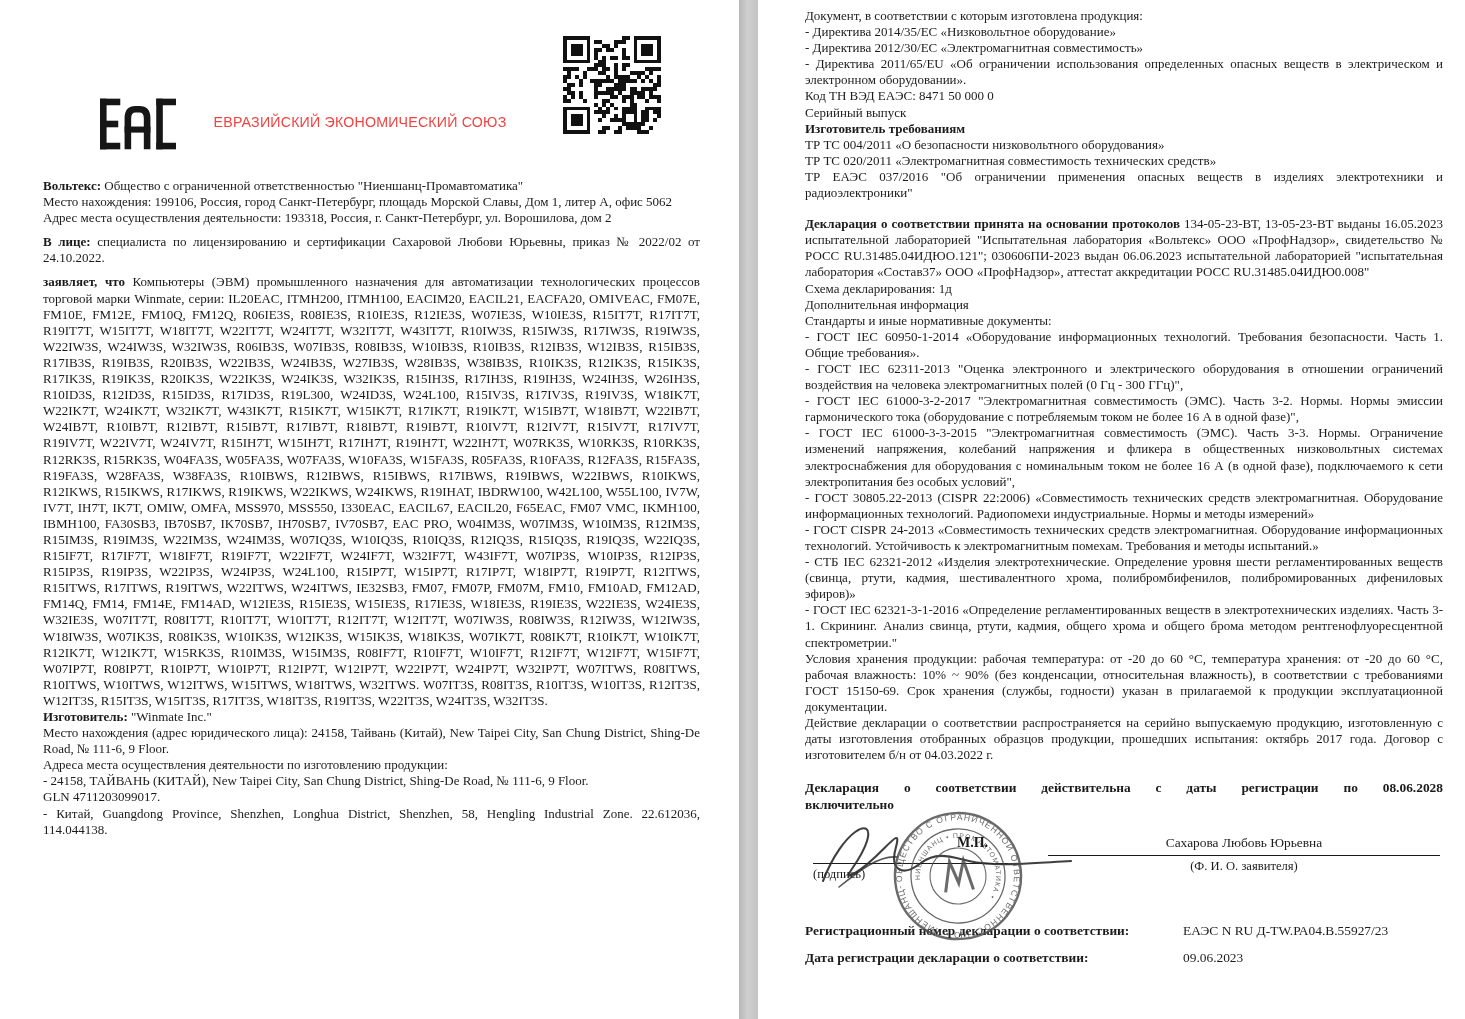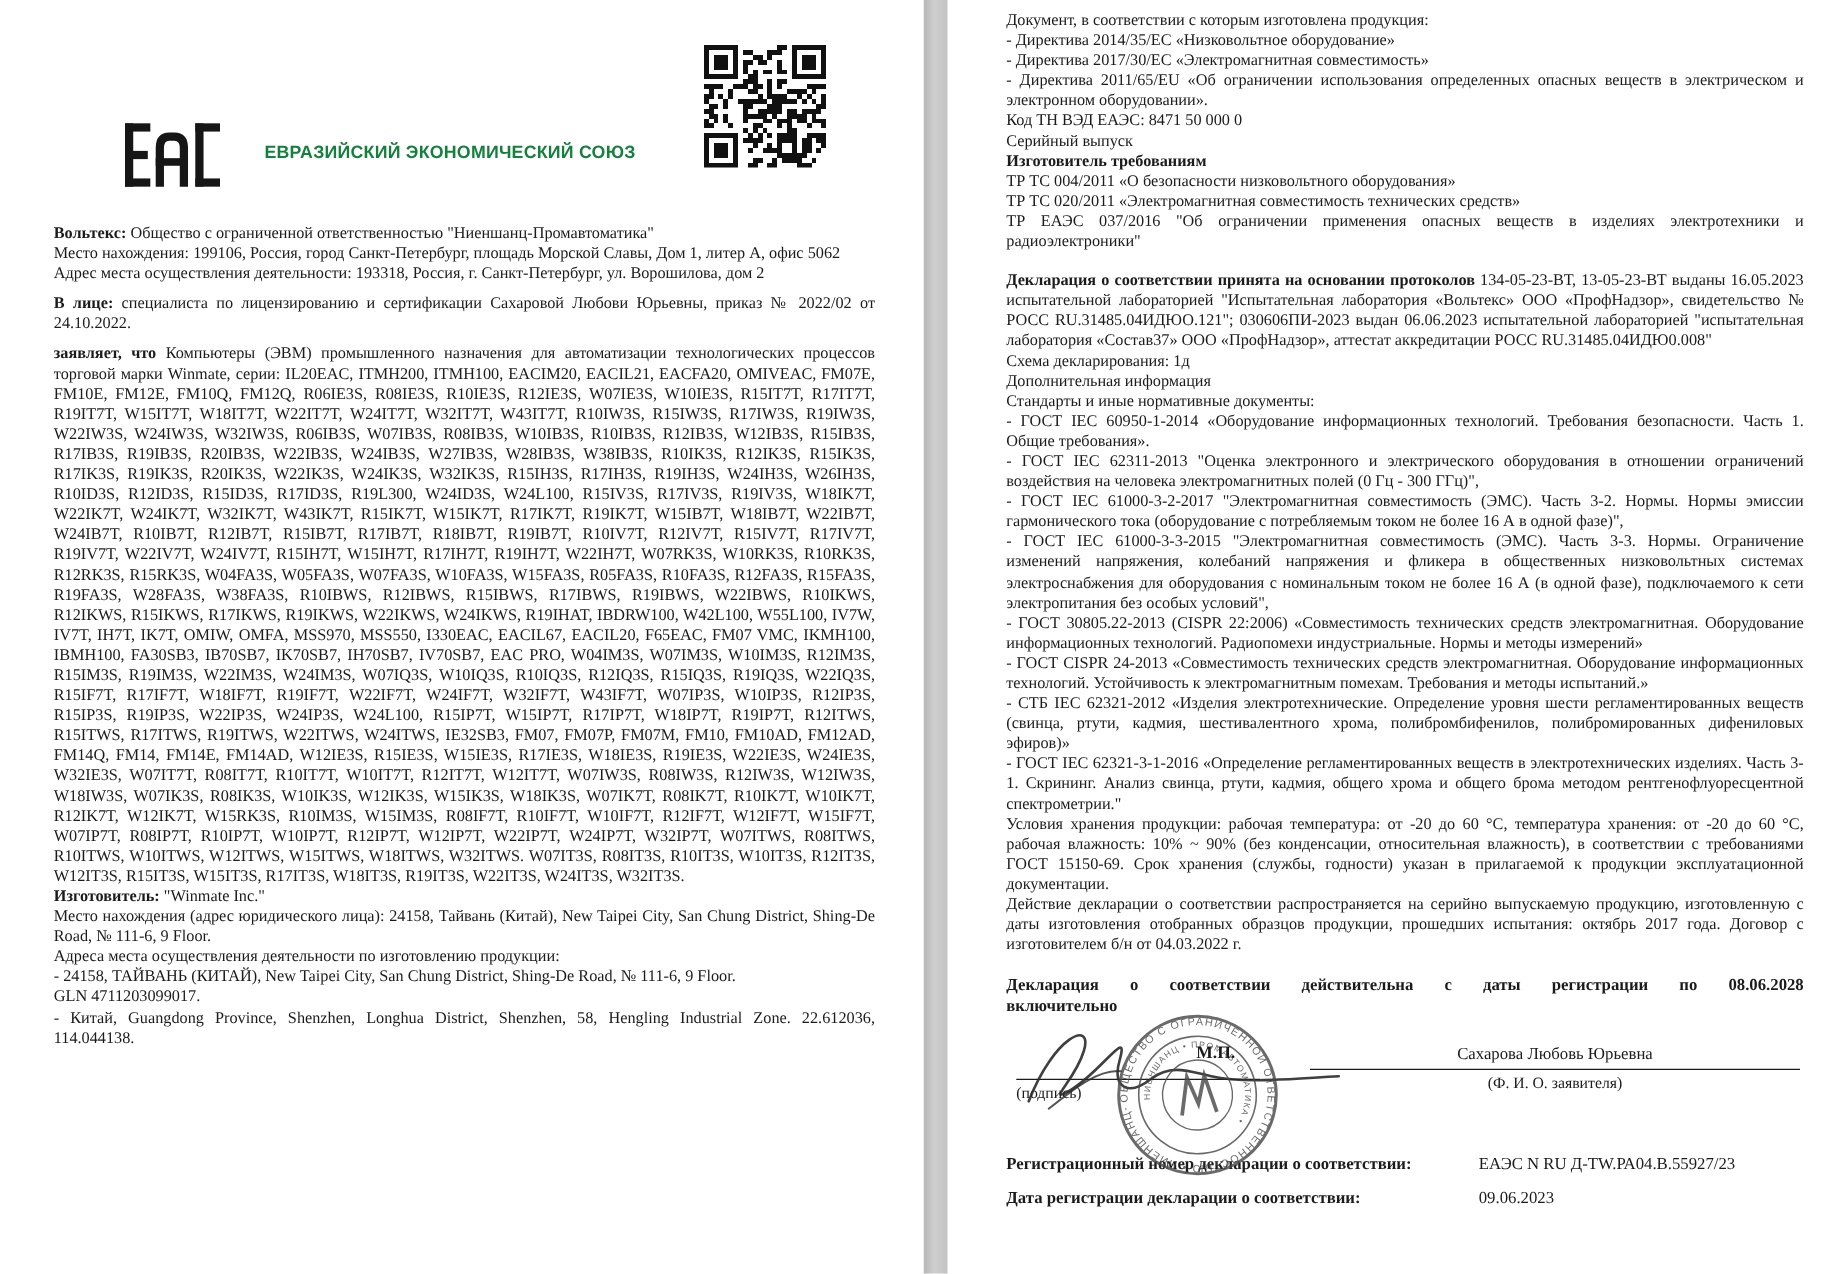--- a/index.html
+++ b/index.html
@@ -5,22 +5,22 @@
   html,body{margin:0;padding:0;background:#ffffff;}
   body{width:1465px;height:1019px;overflow:hidden;
        font-family:"Liberation Serif", serif;color:#1b1b1b;}
   .sheet{display:flex;width:1465px;height:1019px;background:#fff;}
 
   
   .page-left{width:739px;height:1019px;position:relative;box-sizing:border-box;flex:none;}
   .pl-header{position:relative;height:178px;}
   .eac-logo{position:absolute;left:100px;top:92px;width:76px;height:64px;}
   .title-block{position:absolute;left:195px;top:108px;width:330px;text-align:center;
-      font-family:"Liberation Sans", sans-serif;font-weight:bold;font-size:14.2px;line-height:29px;
-      letter-spacing:.2px;color:#15803d;}
+      font-family:"Liberation Sans", sans-serif;font-weight:normal;font-size:14.2px;line-height:29px;
+      letter-spacing:.2px;color:#ef4444;}
   .qr{position:absolute;left:563px;top:36px;width:98px;height:98px;}
   .pl-content{margin:0 39px 0 43px;font-size:13px;line-height:16.1px;text-align:justify;}
   .para b{font-weight:bold;}
   .gap8{margin-top:8px;}
 
   
   .divider{width:19px;height:1019px;flex:none;
       background:linear-gradient(90deg,#b7b7b7,#cfcfcf 45%,#c3c3c3);}
 
   
@@ -311,21 +311,21 @@
       <div class="para">- Китай, Guangdong Province, Shenzhen, Longhua District, Shenzhen, 58, Hengling Industrial Zone. 22.612036, 114.044138.</div>
     </div>
   </div>
 
   <div class="divider"></div>
 
   <div class="page-right">
     <div class="pr-content">
       <div class="para">Документ, в соответствии с которым изготовлена продукция:</div>
       <div class="para">- Директива 2014/35/ЕС «Низковольтное оборудование»</div>
-      <div class="para">- Директива 2017/30/ЕС «Электромагнитная совместимость»</div>
+      <div class="para">- Директива 2012/30/ЕС «Электромагнитная совместимость»</div>
       <div class="para">- Директива 2011/65/EU «Об ограничении использования определенных опасных веществ в электрическом и электронном оборудовании».</div>
       <div class="para">Код ТН ВЭД ЕАЭС: 8471 50 000 0</div>
       <div class="para">Серийный выпуск</div>
       <div class="para"><b>Изготовитель требованиям</b></div>
       <div class="para">ТР ТС 004/2011 «О безопасности низковольтного оборудования»</div>
       <div class="para">ТР ТС 020/2011 «Электромагнитная совместимость технических средств»</div>
       <div class="para">ТР ЕАЭС 037/2016 "Об ограничении применения опасных веществ в изделиях электротехники и радиоэлектроники"</div>
 
       <div class="para" style="margin-top:15px"><b>Декларация о соответствии принята на основании протоколов</b><span> 134-05-23-ВТ, 13-05-23-ВТ выданы 16.05.2023 испытательной лабораторией "Испытательная лаборатория «Вольтекс» ООО «ПрофНадзор», свидетельство № РОСС RU.31485.04ИДЮО.121"; 030606ПИ-2023 выдан 06.06.2023 испытательной лабораторией "испытательная лаборатория «Состав37» ООО «ПрофНадзор», аттестат аккредитации РОСС RU.31485.04ИДЮ0.008"</span></div>
       <div class="para"> Схема декларирования: 1д</div>

